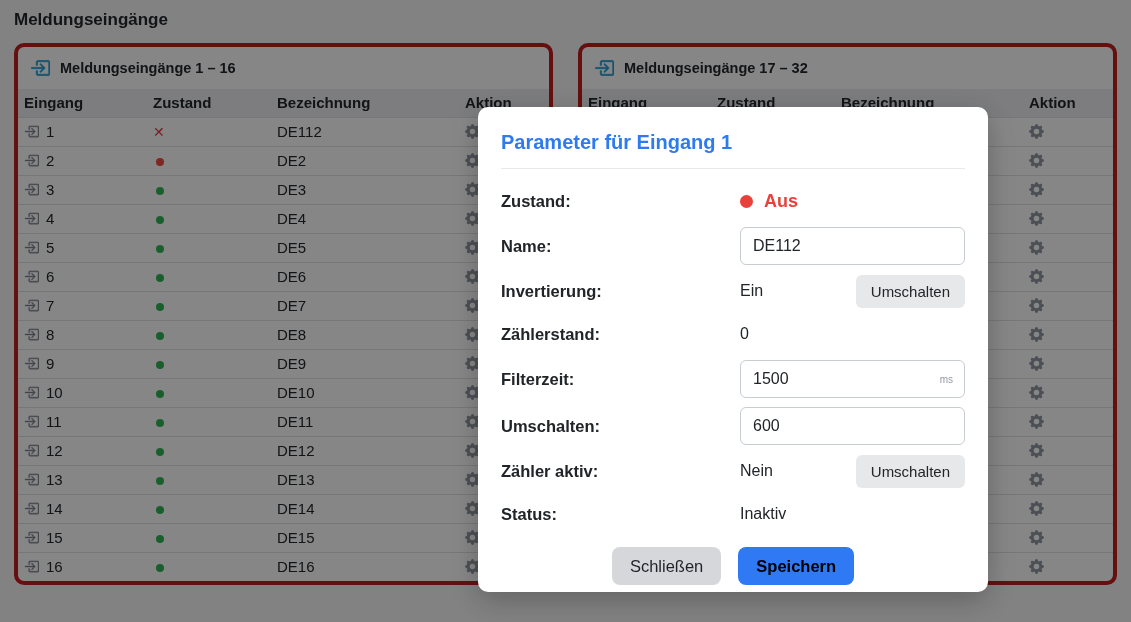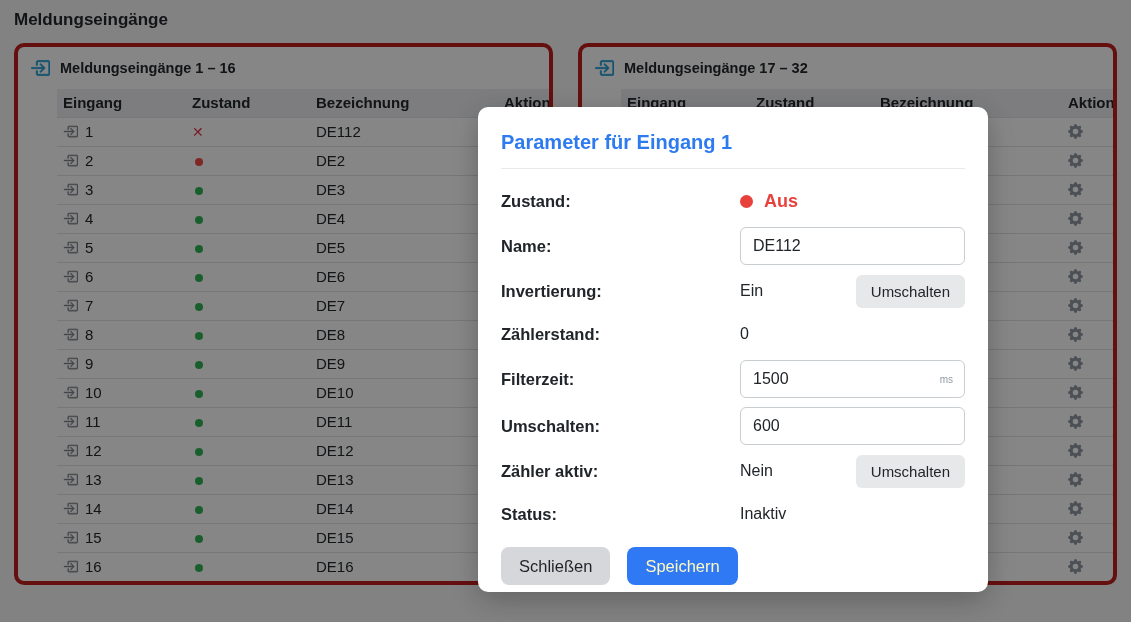--- a/index.html
+++ b/index.html
@@ -19,21 +19,21 @@
     border: 4px solid #b91c1c;
     border-radius: 10px;
     overflow: hidden;
   }
   .card-head {
     display: flex; align-items: center; gap: 10px;
     padding: 11px 12px; height: 42px;
   }
   .card-head .head-icon { width: 20px; height: 20px; color: #2196c9; flex: 0 0 auto; }
   .card-head .head-title { font-size: 14.5px; font-weight: bold; color: #212529; }
-  table { width: 100%; border-collapse: collapse; font-size: 15px; table-layout: fixed; margin-left: 39px; }
+  table { width: 100%; border-collapse: collapse; font-size: 15px; table-layout: fixed; }
   col.c1 { width: 129px; } col.c2 { width: 124px; } col.c3 { width: 188px; } col.c4 { width: auto; }
   thead th {
     background: #e3e4e8; text-align: left; font-weight: bold;
     height: 28px; padding: 0 6px; font-size: 15px;
   }
   tbody td { height: 29px; padding: 0 6px; border-top: 1px solid #d8d9dc; }
   .row-icon { width: 15px; height: 15px; color: #7a7f86; vertical-align: -2px; margin-right: 7px; }
   .gear-icon { width: 15px; height: 15px; color: #8b939c; vertical-align: -2px; cursor: pointer; }
   .dot { display: inline-block; width: 8px; height: 8px; border-radius: 50%; margin-left: 3px; }
   .dot.green { background: #2fae54; }
@@ -62,25 +62,25 @@
     font-family: inherit; font-size: 16px; color: #212529; padding: 0 34px 0 12px;
     background: #fff; outline: none;
   }
   .iwrap input[data-name="name-input"] { padding-right: 12px; }
   .suffix { position: absolute; right: 12px; top: 50%; transform: translateY(-50%);
             color: #939aa3; font-size: 10px; }
   .toggle {
     margin-left: auto; height: 33px; padding: 0 15px; border: none; border-radius: 6px;
     background: #e7e8ea; color: #212529; font-family: inherit; font-size: 15px; cursor: pointer;
   }
-  .modal-footer { display: flex; justify-content: flex-start; gap: 17px; margin-top: 16px; }
+  .modal-footer { display: flex; justify-content: center; gap: 17px; margin-top: 16px; }
   .btn { height: 38px; padding: 0 18px; border: none; border-radius: 8px;
          font-family: inherit; font-size: 16.5px; cursor: pointer; }
   .btn-close { background: #d5d7db; color: #1f2329; }
-  .btn-save  { background: #3079f4; color: #fef9c3; }
+  .btn-save  { background: #3079f4; color: #000000; font-weight: bold; }
 </style>
 </head>
 <body>
 
 <div class="page" data-name="page">
   <h1 class="page-title" data-name="page-title">Meldungseingänge</h1>
   <div class="cards" data-name="cards-row">
 
     <section class="card" data-name="card-inputs-1-16">
       <div class="card-head" data-name="card-header">

